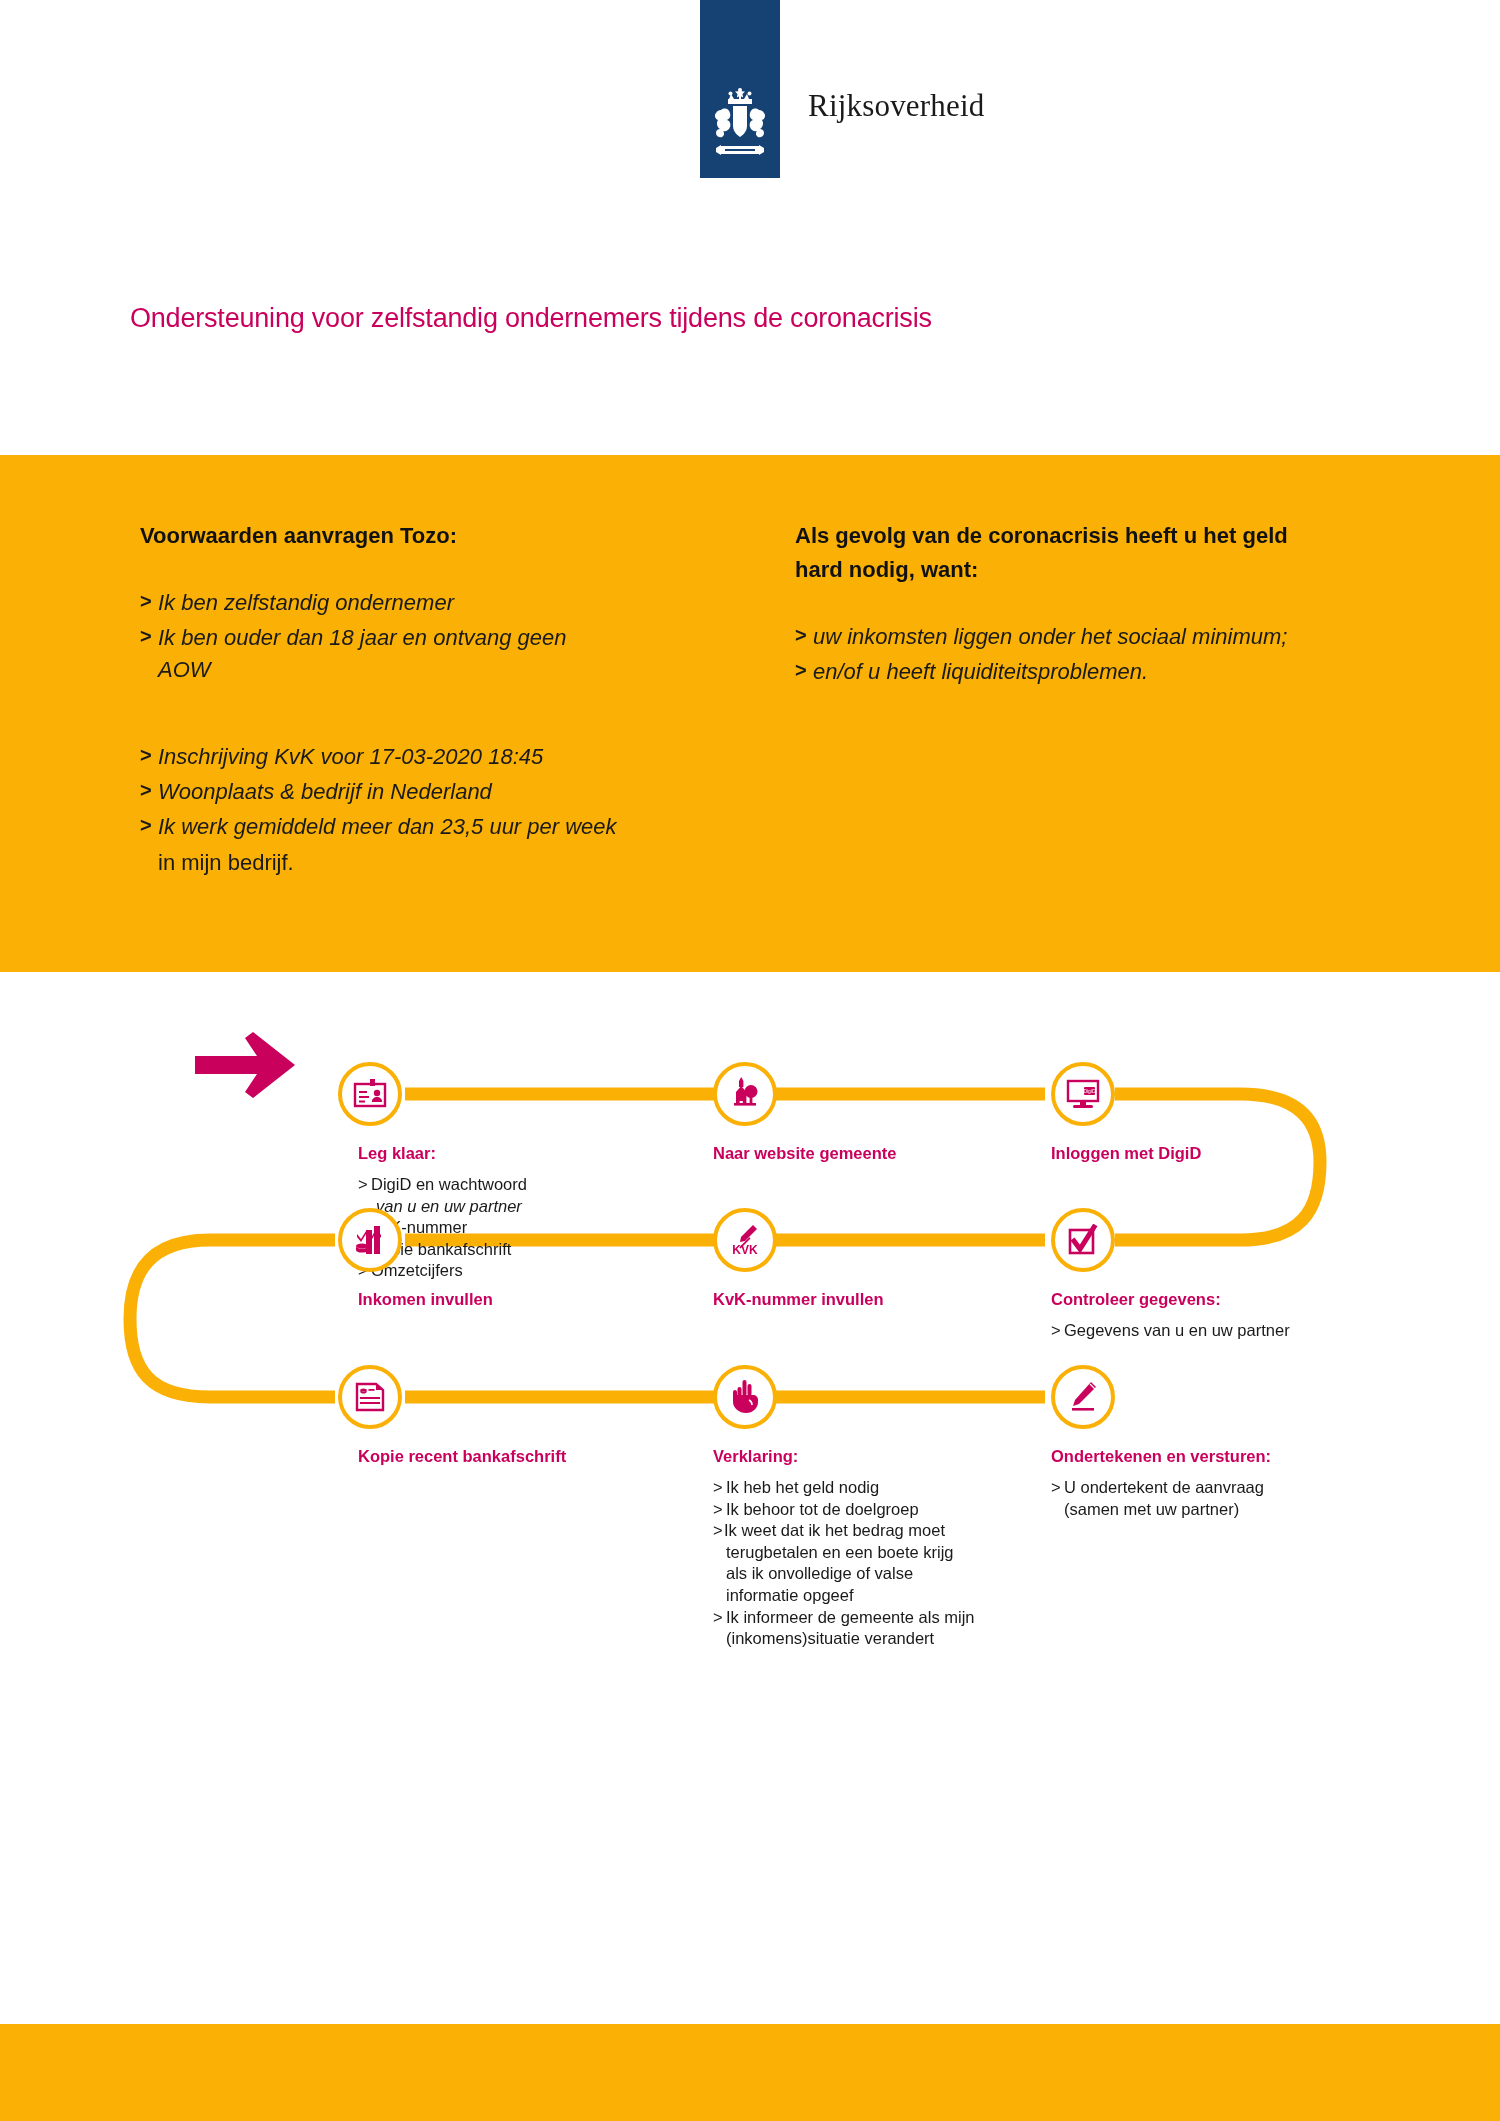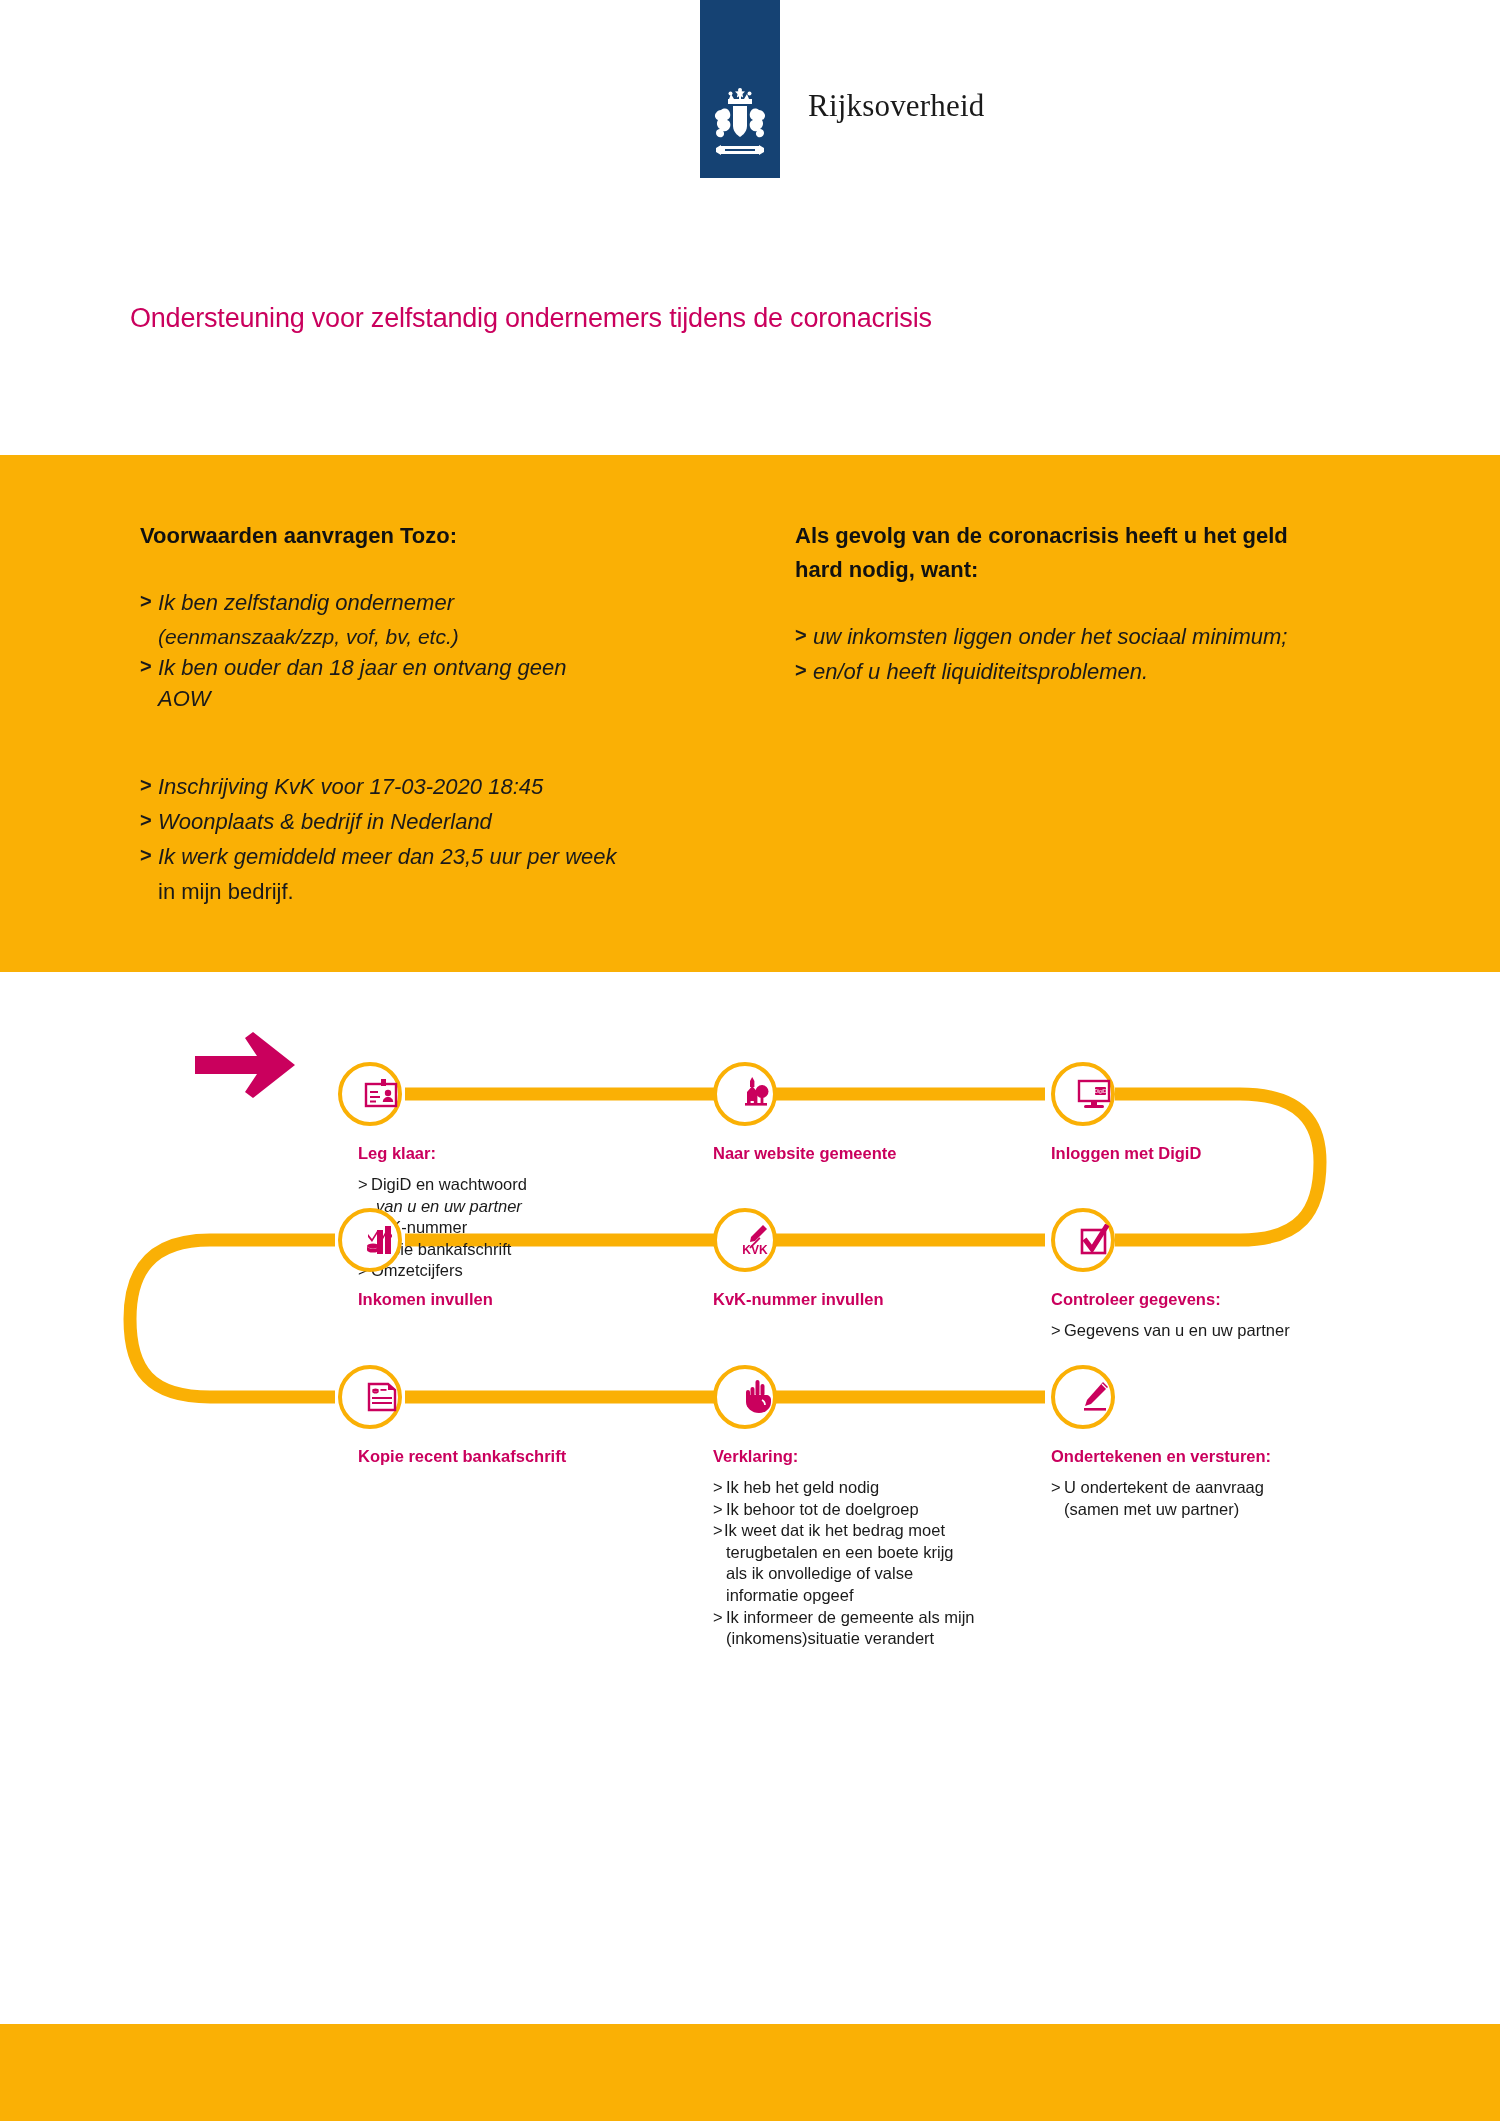--- a/index.html
+++ b/index.html
@@ -36,21 +36,21 @@
   .yp-item .txt{flex:1;font-style:italic;}
   .yp-sub{font-style:italic;font-size:21px;color:#1a1a1a;margin-left:18px;line-height:1.42;}
   .yp-cont{margin-left:18px;font-size:22px;color:#1a1a1a;line-height:1.42;}
   .gap-block{height:52px;}
 
   
   .flow{position:absolute;left:0;top:972px;width:1500px;height:980px;}
   .flow svg.track{position:absolute;left:0;top:0;}
   .node{position:absolute;width:64px;height:64px;border-radius:50%;
         background:#ffffff;border:4px solid #FAB005;box-sizing:border-box;
-        display:flex;align-items:center;justify-content:flex-end;z-index:3;}
+        display:flex;align-items:center;justify-content:center;z-index:3;}
   .node svg{display:block;}
   .label{position:absolute;font-size:16.5px;font-weight:bold;color:#CA005D;z-index:3;white-space:nowrap;}
   .sublist{position:absolute;z-index:3;font-size:16.5px;color:#1a1a1a;line-height:1.31;}
   .sublist .li{display:flex;}
   .sublist .li .chev{flex:0 0 13px;width:13px;}
   .sublist .li .chev.tight{flex:0 0 11px;width:11px;}
   .sublist .li .txt{flex:1;}
   .sublist .cont{margin-left:13px;}
 
   
@@ -98,21 +98,20 @@
 
   <div class="yellow-panel">
 
     <div class="yp-col yp-left">
       <div class="yp-head">Voorwaarden aanvragen Tozo:</div>
       <div class="yp-list">
         <div class="yp-item">
           <span class="chev">&gt;</span>
           <span class="txt">Ik ben zelfstandig ondernemer</span>
         </div>
-        <div class="yp-sub">(eenmanszaak/zzp, vof, bv, etc.)</div>
         <div class="yp-item">
           <span class="chev">&gt;</span>
           <span class="txt">Ik ben ouder dan 18 jaar en ontvang geen AOW</span>
         </div>
 
         <div class="gap-block"></div>
 
         <div class="yp-item">
           <span class="chev">&gt;</span>
           <span class="txt">Inschrijving KvK voor 17-03-2020 18:45</span>

